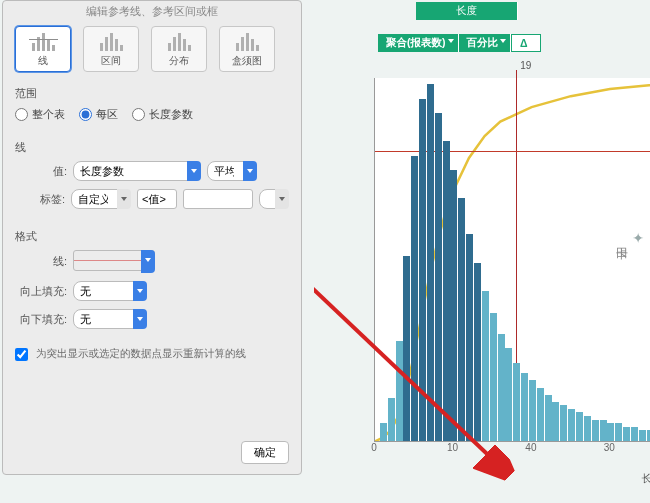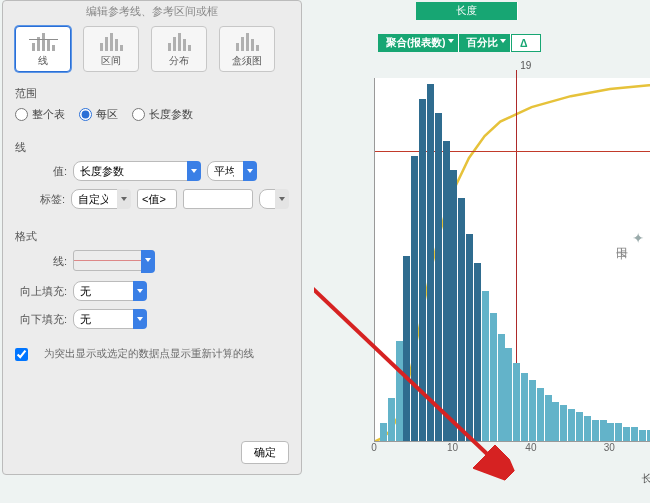--- a/index.html
+++ b/index.html
@@ -29,21 +29,21 @@
 .sel { appearance: none; -webkit-appearance: none; height: 20px; font-size: 11px; padding: 0 22px 0 6px; border: 1px solid #bbb; border-radius: 8px; background: #fff; position: relative; }
 .selwrap { position: relative; display: inline-block; }
 .selwrap::after { content:""; position:absolute; right:0; top:0; bottom:0; width:14px; background:#3a7fe6; border-radius: 0 4px 4px 0; pointer-events:none; }
 .selwrap::before { content:""; position:absolute; right:4px; top:8px; border-left:3px solid transparent; border-right:3px solid transparent; border-top:4px solid #fff; z-index:2; pointer-events:none;}
 .selwrap.neutral::after { background:#e4e4e4; }
 .selwrap.neutral::before { border-top-color:#666; }
 .txt { height:20px; font-size:11px; padding:0 4px; border:1px solid #bbb; border-radius:3px; background:#fff; }
 
 .linestyle{ width:72px; height:3px; background:linear-gradient(#d88 0 0) center/100% 1px no-repeat; border:1px solid #bbb; border-radius:3px; padding:8px 4px; display:inline-block; box-sizing:content-box; }
 
-.chk { display:flex; align-items:center; gap:16px; font-size:10.5px; color:#6a6a6a; padding:4px 12px; }
+.chk { display:flex; align-items:center; gap:8px; font-size:10.5px; color:#6a6a6a; padding:4px 12px; }
 .btns { position:absolute; bottom:10px; right:12px; display:flex; gap:10px; }
 .btn { font-size:11px; padding:3px 12px; border-radius:4px; border:1px solid #bbb; background:#fff; cursor:pointer; }
 
 
 .right { position:absolute; left:314px; top:0; right:0; bottom:0; }
 .pills { position:absolute; left:64px; top:2px; display:flex; }
 .pill { font-size:10.5px; color:#fff; background:#17a673; padding:2px 10px; border-right:1px solid #fff; }
 .pill.tri { padding:2px 12px 2px 8px; position:relative; }
 .pill.tri::after { content:""; position:absolute; right:4px; top:5px; border-left:3px solid transparent; border-right:3px solid transparent; border-top:4px solid #fff; }
 .pill.out { background:#fff; border:1px solid #17a673; color:#17a673; }

